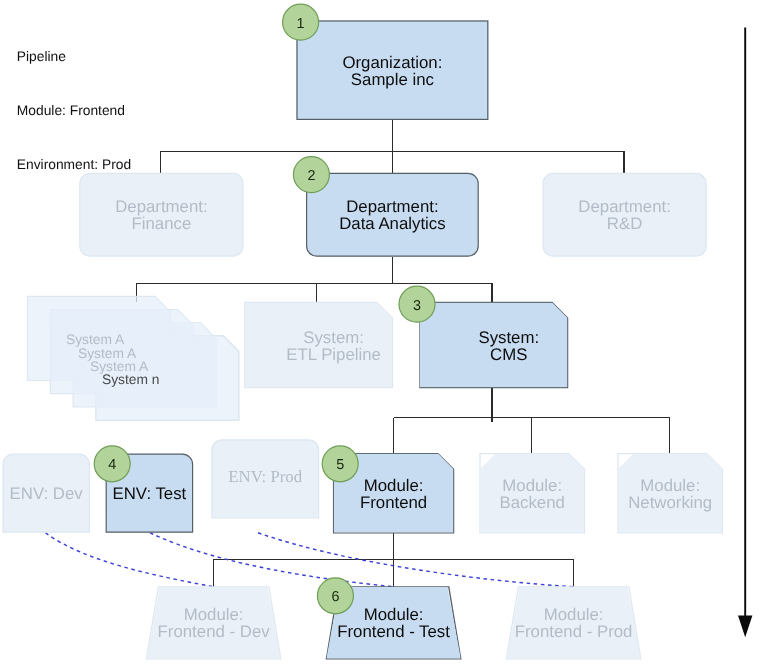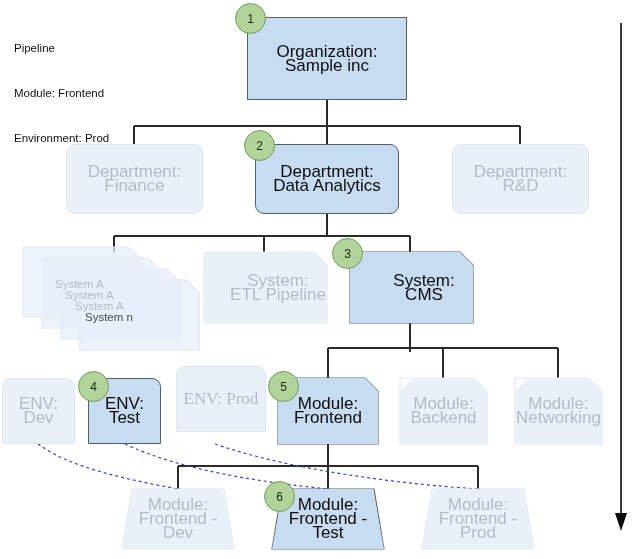--- a/index.html
+++ b/index.html
@@ -22,21 +22,21 @@
 
   
   #links{position:absolute;left:0;top:0;width:641px;height:559px;}
 
   
   .node{
     position:absolute;
     box-sizing:border-box;
     display:flex;align-items:center;justify-content:center;
     text-align:center;
-    font-size:17px;
+    font-size:14px;
     line-height:14px;
     z-index:3;
   }
   .node .lbl{pointer-events:none;white-space:pre-line;}
 
   
   .active{color:#0d0d0d;}
   .faded {color:#b3bcc6;}
 
   

